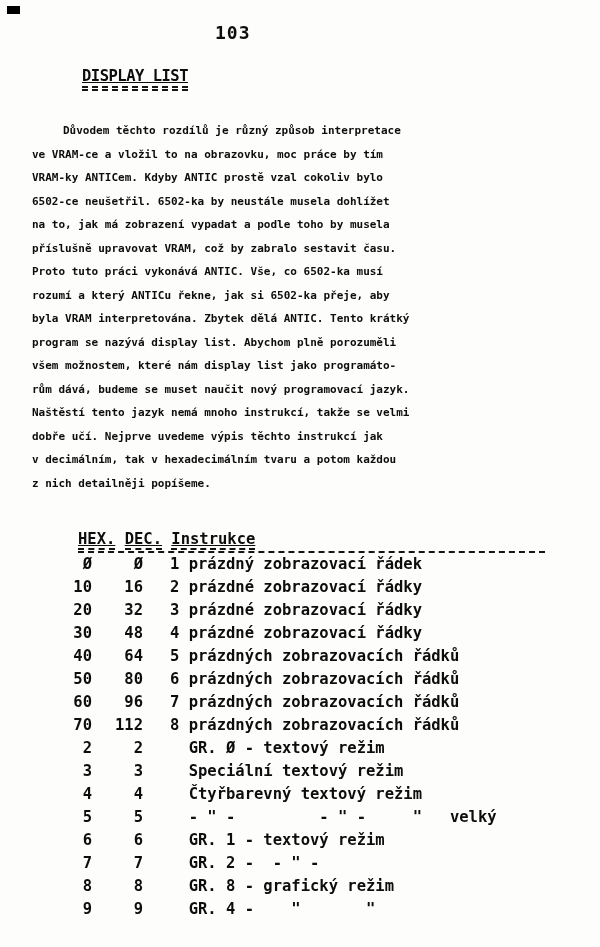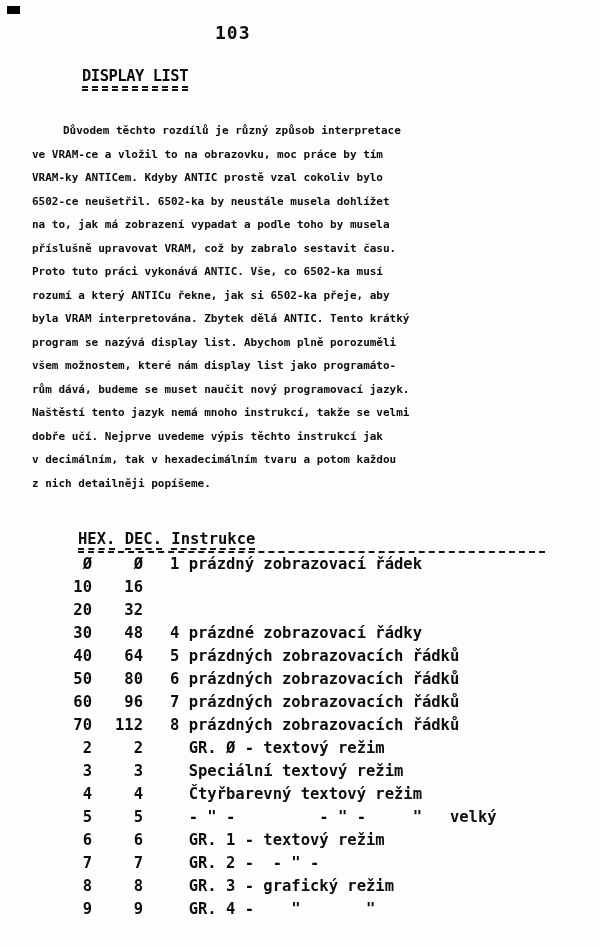--- a/index.html
+++ b/index.html
@@ -17,40 +17,40 @@
     width: 13px; height: 8px; background: #000;
   }
   .page-number {
     position: absolute; left: 215px; top: 22px;
     font-size: 18px; letter-spacing: 1px;
   }
   .heading {
     position: absolute; left: 82px; top: 67px;
     font-size: 15.5px; letter-spacing: -0.5px;
   }
-  .u-outer { border-bottom: 2px dashed #141414; padding-bottom: 4px; }
+  .u-outer { border-bottom: 2px dashed #141414; padding-bottom: 4px; text-decoration: underline; }
   .u-inner { border-bottom: 2px dashed #141414; padding-bottom: 1px; }
   .para {
     position: absolute; left: 32px; top: 119px;
     font-size: 11px; line-height: 23.5px;
   }
   .para .line { white-space: pre; height: 23.5px; }
   .para .line.first { padding-left: 31px; }
   .dltable {
     position: absolute; left: 32px; top: 530px;
     font-size: 15.5px; line-height: 23px;
   }
   .thead {
     margin-left: 46px; width: 467px;
     line-height: 19px; height: 19px;
     padding-bottom: 2px;
     border-bottom: 2.5px dashed #141414;
     white-space: pre;
   }
-  .hw { border-bottom: 2.5px dashed #141414; }
+  .hw { border-bottom: 2.5px dashed #141414; text-decoration: underline; }
   .trow { display: flex; height: 23px; }
   .c1 { width: 60px; text-align: right; white-space: pre; }
   .c2 { width: 51px; text-align: right; white-space: pre; }
   .c3 { padding-left: 27px; white-space: pre; }
 </style>
 </head>
 <body>
 
 <div class="corner-mark"></div>
 
@@ -83,24 +83,26 @@
   <div class="thead"><span class="hw">HEX.</span> <span class="hw">DEC.</span> <span class="hw">Instrukce</span></div>
 
   <div class="trow">
       <span class="c1">Ø</span>
       <span class="c2">Ø</span>
       <span class="c3">1 prázdný zobrazovací řádek</span>
     </div>
   <div class="trow">
       <span class="c1">10</span>
       <span class="c2">16</span>
+      <span class="c3">2 prázdné zobrazovací řádky</span>
     </div>
   <div class="trow">
       <span class="c1">20</span>
       <span class="c2">32</span>
+      <span class="c3">3 prázdné zobrazovací řádky</span>
     </div>
   <div class="trow">
       <span class="c1">30</span>
       <span class="c2">48</span>
       <span class="c3">4 prázdné zobrazovací řádky</span>
     </div>
   <div class="trow">
       <span class="c1">40</span>
       <span class="c2">64</span>
       <span class="c3">5 prázdných zobrazovacích řádků</span>
@@ -146,20 +148,20 @@
       <span class="c3">  GR. 1 - textový režim</span>
     </div>
   <div class="trow">
       <span class="c1">7</span>
       <span class="c2">7</span>
       <span class="c3">  GR. 2 -  - " -</span>
     </div>
   <div class="trow">
       <span class="c1">8</span>
       <span class="c2">8</span>
-      <span class="c3">  GR. 3 - grafický režim</span>
+      <span class="c3">  GR. 8 - grafický režim</span>
     </div>
   <div class="trow">
       <span class="c1">9</span>
       <span class="c2">9</span>
       <span class="c3">  GR. 4 -    "       "</span>
     </div>
 </div>
 
 </body></html>

